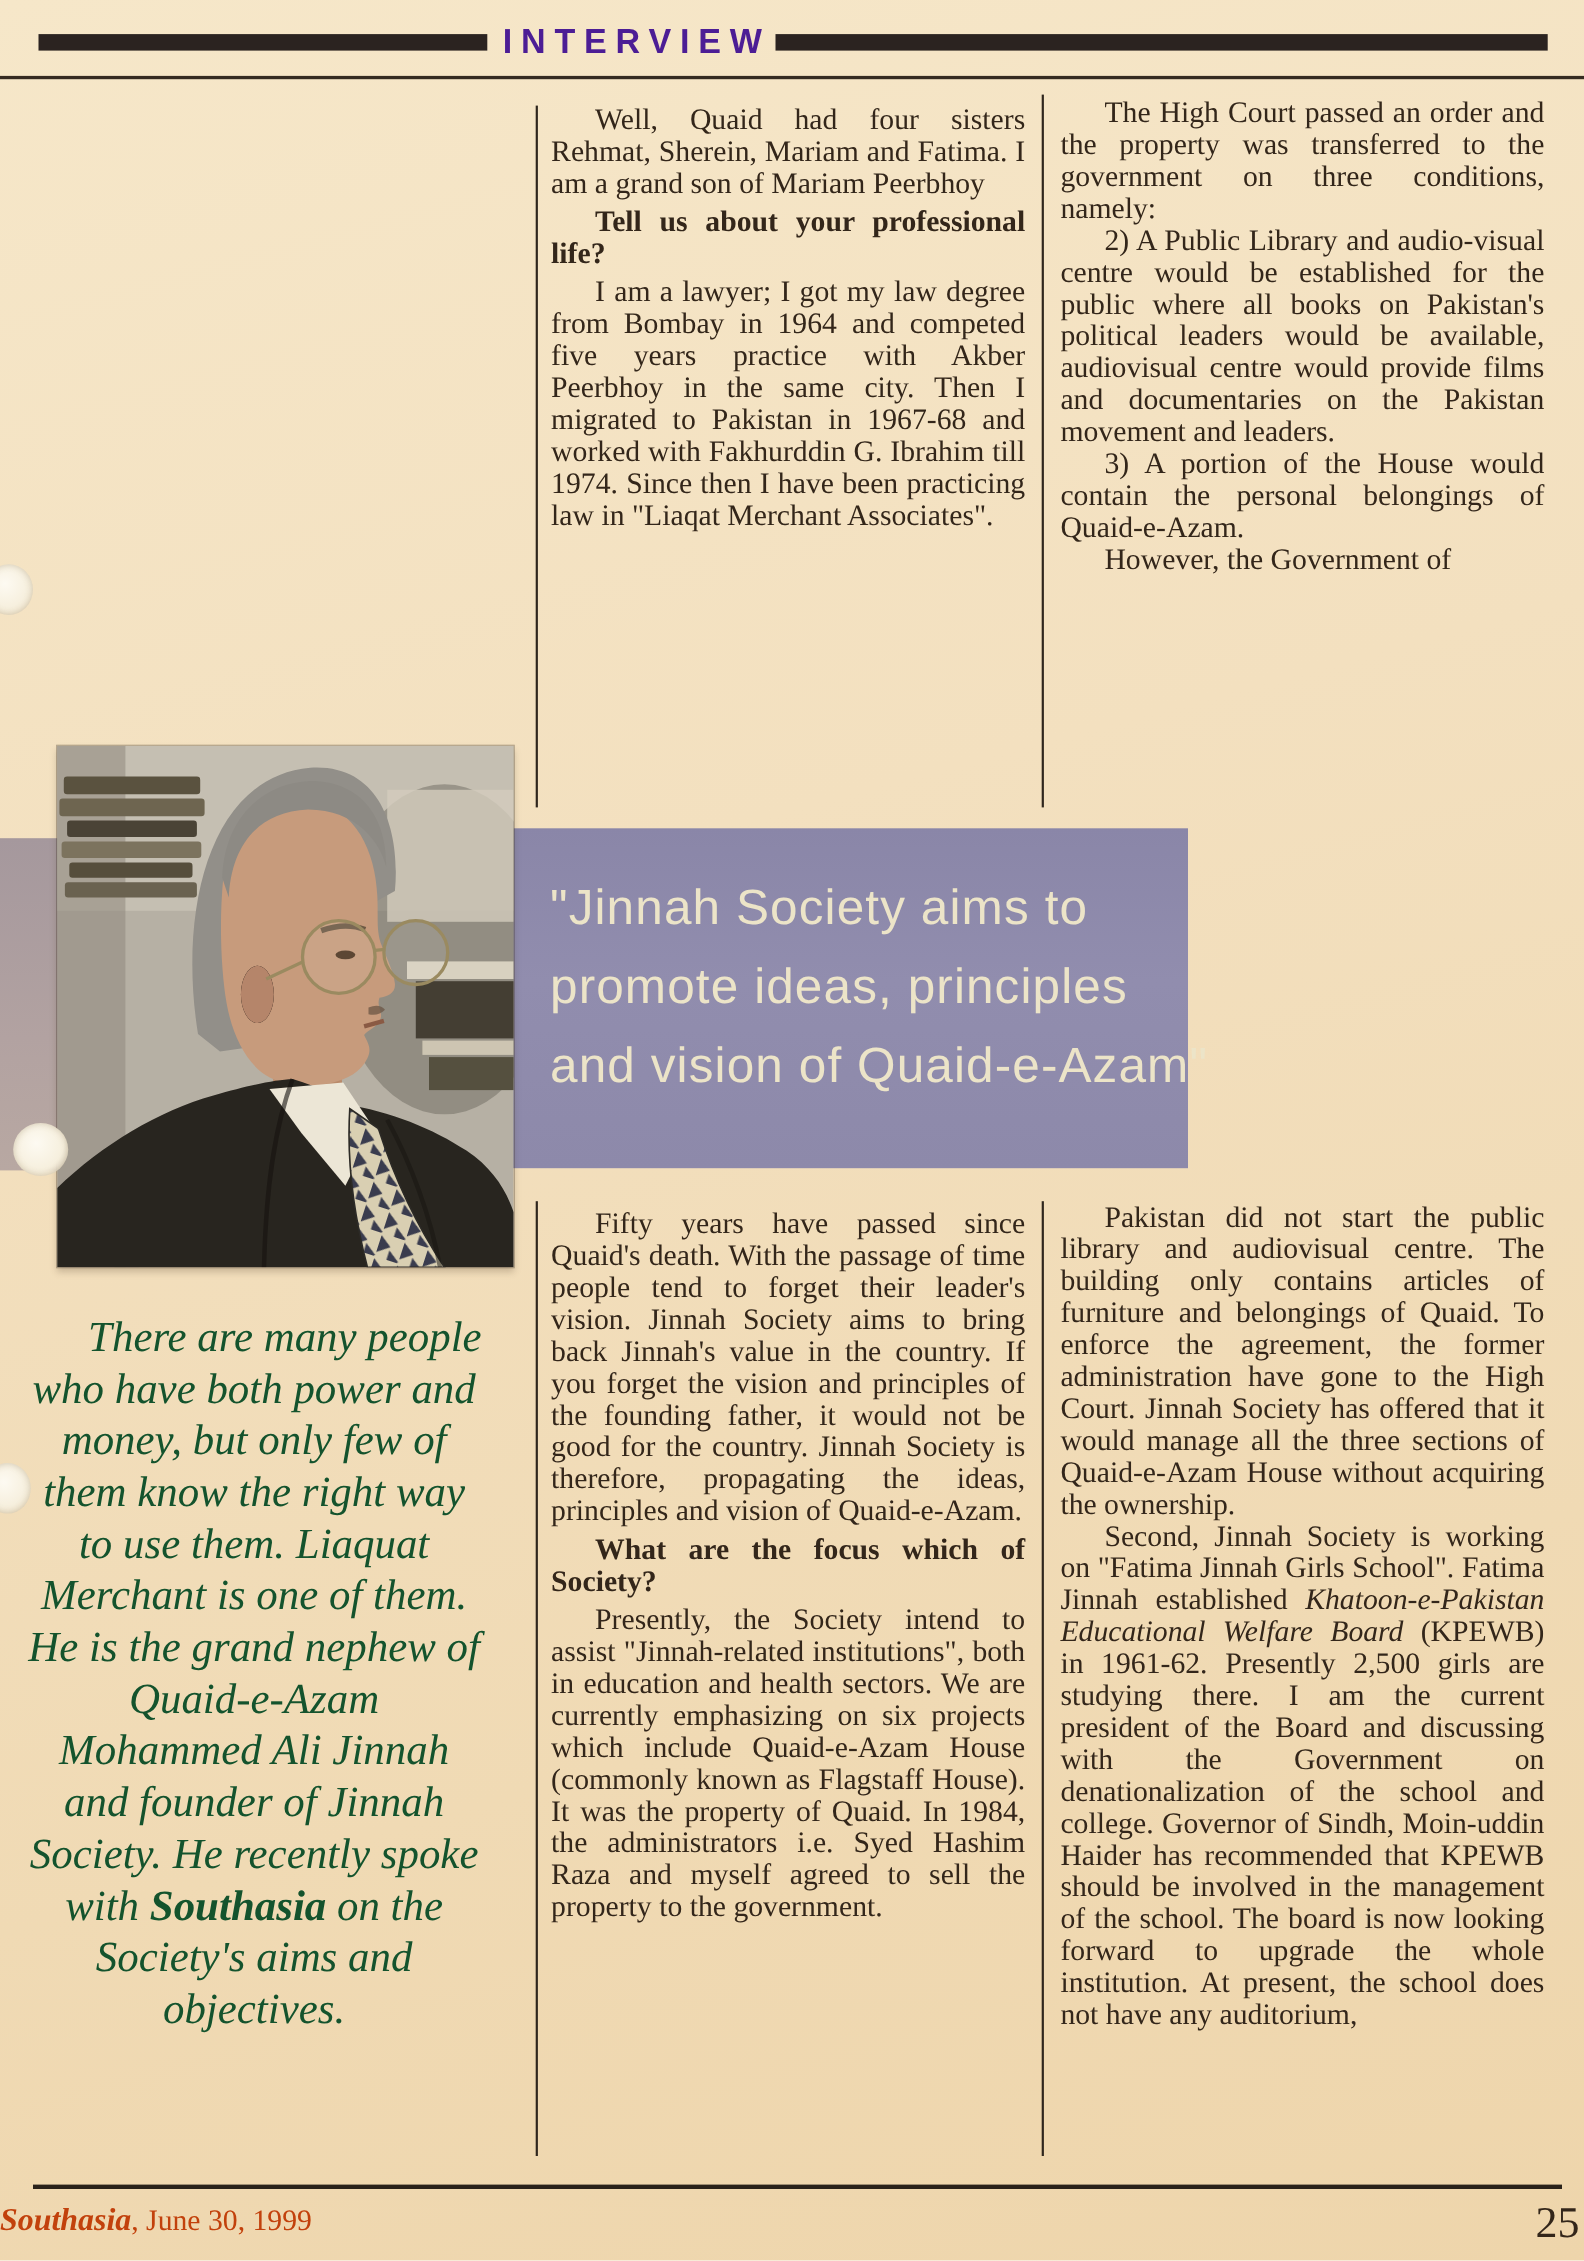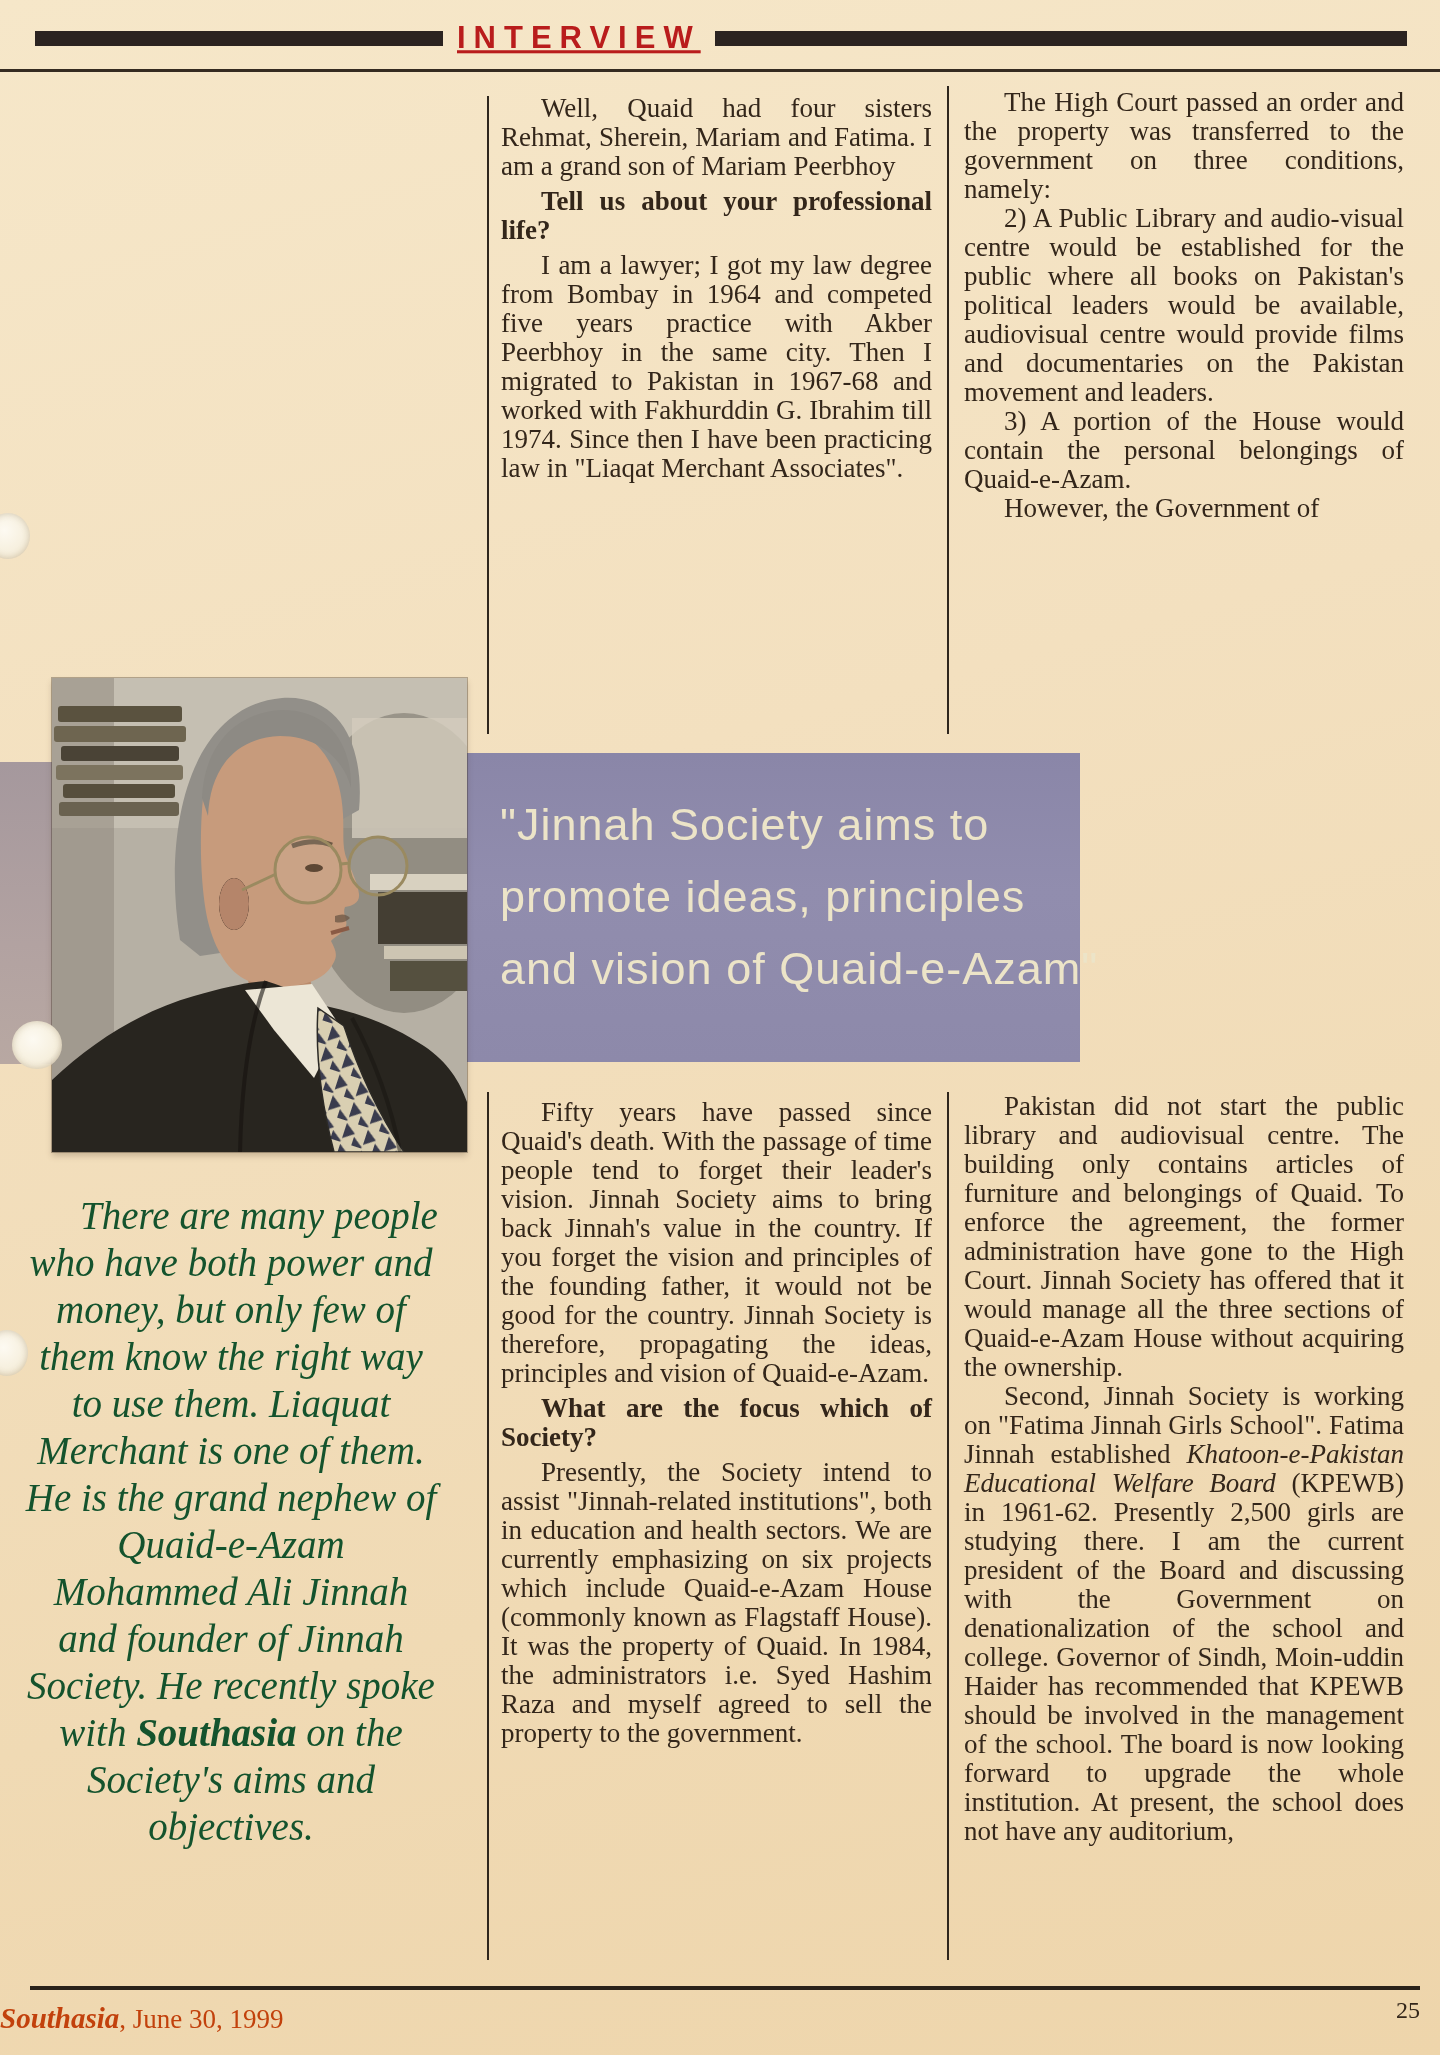--- a/index.html
+++ b/index.html
@@ -8,23 +8,22 @@
     background:linear-gradient(165deg,#f6e7c9 0%,#f3e0bf 38%,#f0dab4 72%,#eed5ab 100%);
     font-family:"Liberation Serif", serif;color:#342619;
   }
   
   .header-band{position:absolute;left:35px;right:33px;top:25px;height:26px;display:flex;align-items:center;}
   .hbar{height:15px;background:#2b2320;}
   .hbar-left{width:408px;}
   .hbar-right{flex:1;}
   .header-title{
     font-family:"Liberation Sans",sans-serif;font-weight:bold;font-size:31px;
-    letter-spacing:8px;color:#b91c1c;padding:0 14px 0 14px;transform:scaleY(1.02);
+    letter-spacing:8px;color:#4c1d95;padding:0 4px 0 14px;transform:scaleY(1.02);
     white-space:nowrap;
-    text-decoration:underline;
   }
   .top-rule{position:absolute;left:0;right:0;top:69px;height:3px;background:#352b21;}
 
   
   .vdiv{position:absolute;width:2px;background:#2f261d;}
   .vd-lt{left:487px;top:96px;height:638px;}
   .vd-rt{left:947px;top:86px;height:648px;}
   .vd-lb{left:487px;top:1092px;height:868px;}
   .vd-rb{left:947px;top:1092px;height:868px;}
 
@@ -63,21 +62,21 @@
     position:absolute;left:22px;top:1192px;width:418px;z-index:3;
     text-align:center;font-style:italic;font-size:39px;line-height:47px;
     color:#14532d;text-indent:56px;
   }
   .pq-bold{font-weight:bold;}
 
   
   .footer-rule{position:absolute;left:30px;top:1986px;width:1390px;height:4px;background:#2a221a;}
   .footer-credit{position:absolute;left:0;right:0;top:2002px;text-align:left;font-size:27px;color:#c2410c;}
   .footer-mag{font-style:italic;font-weight:600;font-size:29px;}
-  .page-number{position:absolute;left:1396px;top:1997px;font-size:24px;color:#33261a;}
+  .page-number{position:absolute;left:1396px;top:1997px;font-size:40px;color:#33261a;}
 
   
   .hole{position:absolute;border-radius:50%;z-index:4;
     background:radial-gradient(circle at 42% 38%,#fdfaf2 0%,#f6efdd 60%,rgba(236,224,198,.55) 100%);
     box-shadow:inset 0 0 7px rgba(120,95,60,.3);}
   .hole-1{left:-14px;top:513px;width:44px;height:46px;}
   .hole-2{left:12px;top:1021px;width:50px;height:48px;}
   .hole-3{left:-14px;top:1330px;width:42px;height:46px;}
 </style>
 </head>

